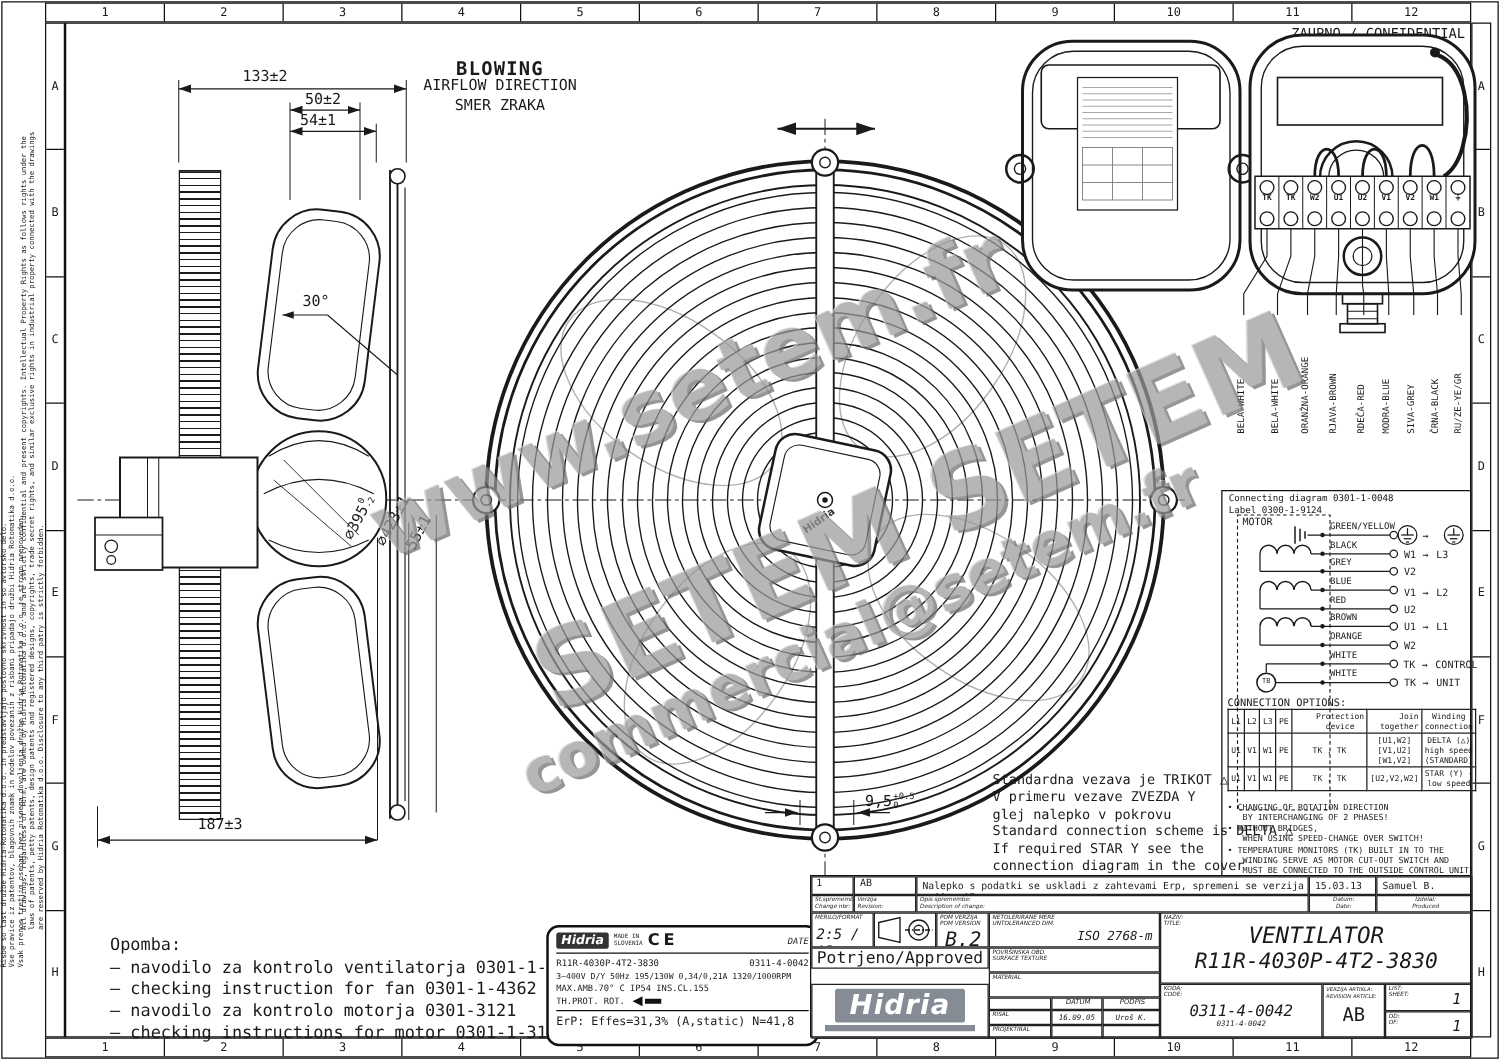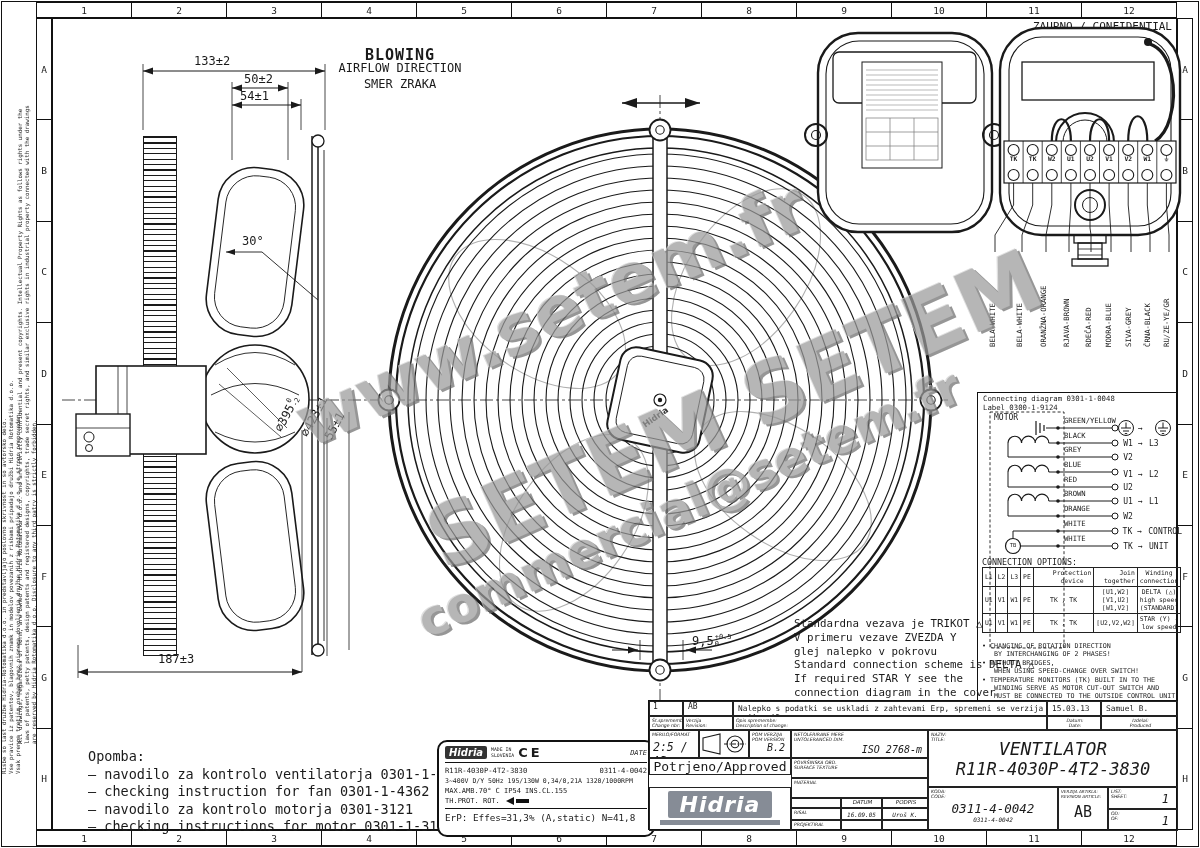--- a/index.html
+++ b/index.html
@@ -704,21 +704,21 @@
           <circle cx="35" cy="13" r="8"></circle>
             <circle cx="35" cy="13" r="3.8"></circle>
           <line x1="24" y1="13" x2="46" y2="13" stroke-dasharray="4 1.5 1 1.5"></line>
         </g>
       </svg>
     </div>
 
     <div class="cell" style="left:100px;top:29px;width:42px;height:28px;">
       <div class="lbl">POM VERZIJA
 POM VERSION</div>
-      <div class="t it" style="font-size:10px;text-align:right;padding-right:5px;">B.2</div>
+      <div class="t it" style="font-size:16px;text-align:right;padding-right:5px;">B.2</div>
     </div>
 
     <div class="cell" style="left:142px;top:29px;width:137px;height:28px;">
       <div class="lbl">NETOLERIRANE MERE
 UNTOLERANCED DIM.</div>
       <div class="t it" style="font-size:10px;text-align:right;padding-right:5px;margin-top:2px;">ISO 2768-m</div>
     </div>
 
     <div class="cell" style="left:279px;top:29px;width:250px;height:57px;">
       <div class="lbl">NAZIV:

